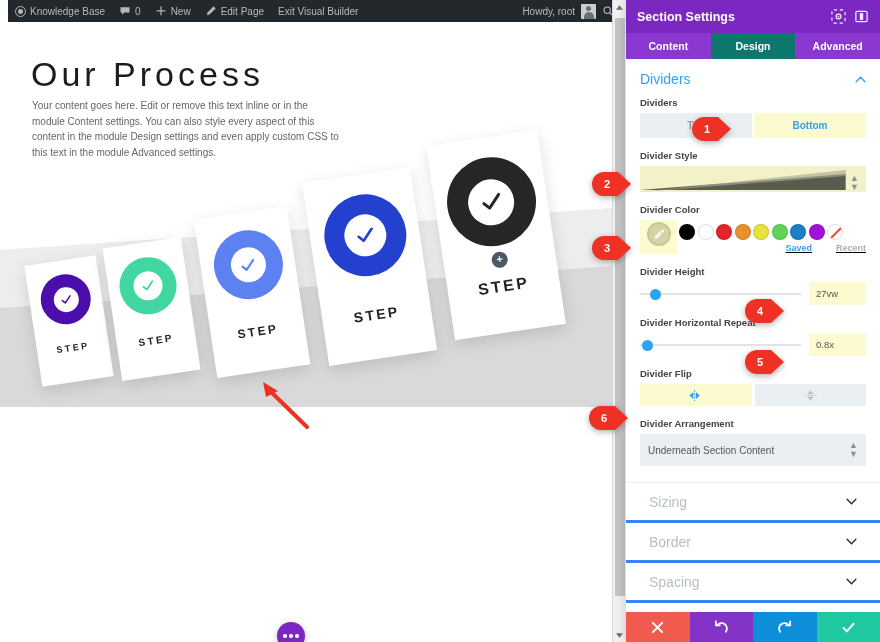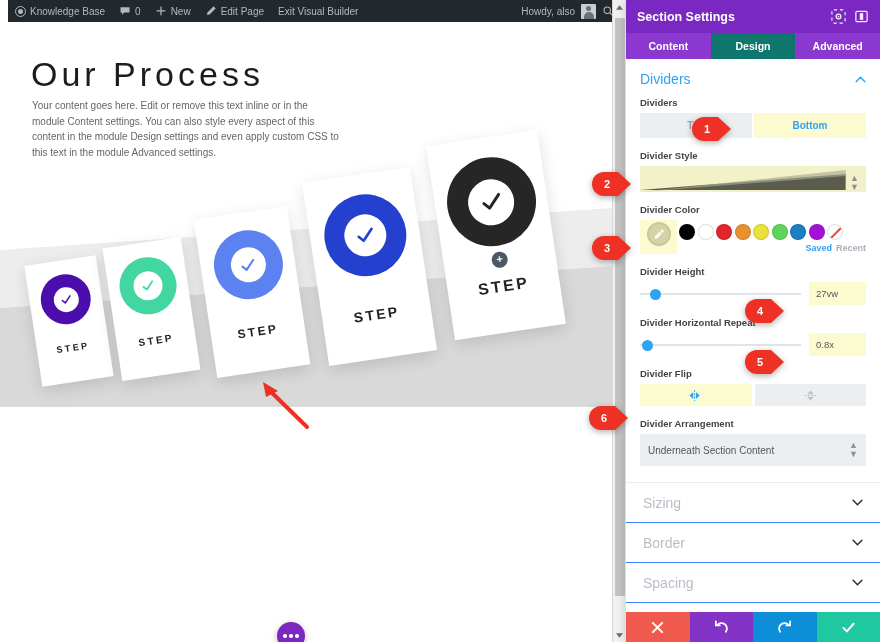--- a/index.html
+++ b/index.html
@@ -178,21 +178,21 @@
   .sw-list { display: flex; gap: 2.5px; padding-top: 4px; }
   .sw {
     width: 16px; height: 16px; border-radius: 50%; flex: none;
     border: 1px solid rgba(0,0,0,.12);
   }
   .sw-none { background: #fff; position: relative; overflow: hidden; }
   .sw-none::after {
     content: ""; position: absolute; left: -2px; top: 6px; width: 22px; height: 2px;
     background: #e8483c; transform: rotate(-45deg);
   }
-  .sw-meta { display: flex; justify-content: flex-end; gap: 4px; margin-top: 3px; font-size: 9px; }
+  .sw-meta { display: flex; justify-content: flex-end; gap: 24px; margin-top: 3px; font-size: 9px; text-decoration: underline; }
   .sw-meta .saved { color: #2ea3f2; font-weight: 700; }
   .sw-meta .recent { color: #a8afb6; font-weight: 700; }
 
   
   .rangerow { display: flex; align-items: center; gap: 8px; }
   .range { flex: 1; position: relative; height: 14px; }
   .range .track {
     position: absolute; top: 6px; left: 0; right: 0; height: 2px; background: #dfe4e8;
   }
   .range .knob {
@@ -207,22 +207,22 @@
   
   .flip { display: flex; gap: 3px; }
   .flip div {
     flex: 1; height: 22px; background: #eceff2;
     display: flex; align-items: center; justify-content: center;
   }
   .flip div.on { background: #fcfbcf; }
 
   .divline { height: 1px; background: #ebeef0; margin: 4px 0 0; }
   .acc-row {
-    height: 40px; display: flex; align-items: center; padding: 0 17px;
-    border-bottom: 1px solid #3b82f6;
+    height: 40px; display: flex; align-items: center; padding: 0 23px;
+    border-bottom: 3px solid #3b82f6;
   }
   .acc-row .t { flex: 1; font-size: 14px; color: #b7bec6; }
 
   .panel-foot { height: 30px; display: flex; flex: none; }
   .panel-foot div {
     flex: 1; display: flex; align-items: center; justify-content: center;
     color: #fff;
   }
   .pf-cancel { background: #f15b4f; }
   .pf-undo   { background: #8334c6; }
@@ -271,21 +271,21 @@
       <svg class="icon-sm" viewBox="0 0 16 16">
         <path d="M11.5 1.8l2.7 2.7-8.2 8.2-3.4.7.7-3.4z" fill="#b4b9be"></path>
       </svg>
       <span>Edit Page</span>
     </div>
     <div class="ab-item">
       <span>Exit Visual Builder</span>
     </div>
     <div class="ab-spacer"></div>
     <div class="ab-right">
-      <span style="font-size:10px;color:#b4b9be">Howdy, also</span>
+      <span style="font-size:10px;color:#b4b9be">Howdy, root</span>
       <span class="ab-avatar"></span>
       <svg class="icon-sm" viewBox="0 0 16 16">
         <circle cx="7" cy="7" r="4.3" fill="none" stroke="#b4b9be" stroke-width="1.5"></circle>
         <path d="M10.2 10.2l3.4 3.4" stroke="#b4b9be" stroke-width="1.6"></path>
       </svg>
     </div>
   </div>
 
   <div class="canvas">
     <div class="page-inner">

